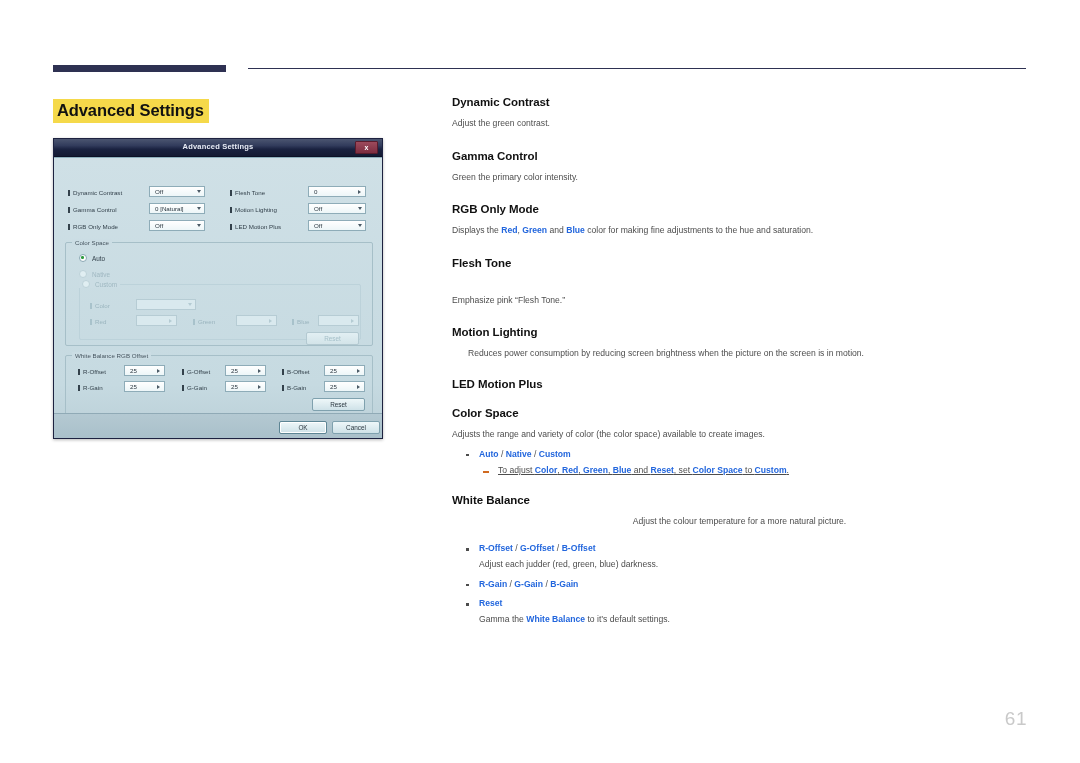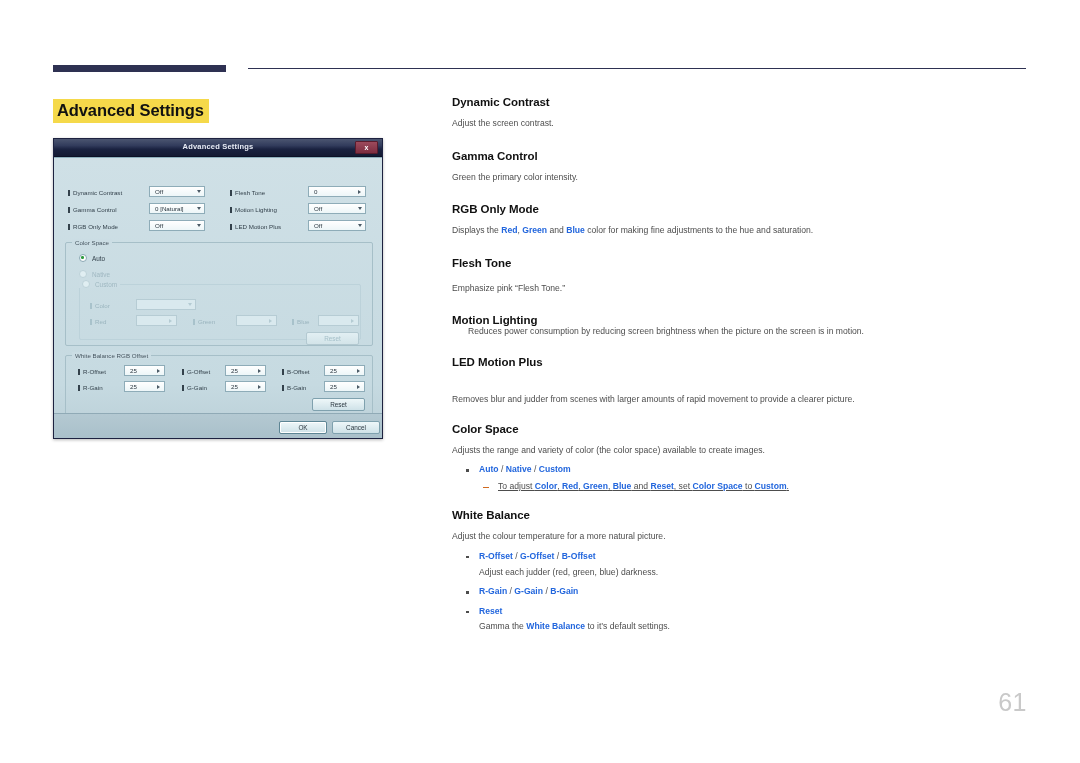--- a/index.html
+++ b/index.html
@@ -263,22 +263,22 @@
   .sub-p {
     padding-left: 27px;
     font-size: 8.6px;
     color: #4d4d4d;
     line-height: 1.35;
   }
 
   
   .pageno {
     position: absolute;
-    right: 53px; bottom: 46px;
-    font-size: 25px;
+    right: 53px; bottom: 33px;
+    font-size: 19px;
     color: #c9c9c9;
     letter-spacing: 0.5px;
   }
 </style>
 </head>
 <body>
 
 <div class="hdr-rule-thick"></div>
 <div class="hdr-rule-thin"></div>
 
@@ -364,46 +364,45 @@
       <div class="btn focus" style="left:225px; top:7px; width:48px;">OK</div>
       <div class="btn" style="left:278px; top:7px; width:48px;">Cancel</div>
     </div>
 
   </div>
 </div>
 
 <div class="content">
 
   <div class="sec-h">Dynamic Contrast</div>
-  <div class="sec-p" style="margin-top:10px;">Adjust the screen contrast.</div>
+  <div class="sec-p" style="margin-top:10px;">Adjust the green contrast.</div>
 
   <div class="sec-h" style="margin-top:20px;">Gamma Control</div>
   <div class="sec-p" style="margin-top:10px;">Green the primary color intensity.</div>
 
   <div class="sec-h" style="margin-top:20px;">RGB Only Mode</div>
   <div class="sec-p" style="margin-top:10px;"><span>Displays the </span><span class="blue">Red</span><span>, </span><span class="blue">Green</span><span> and </span><span class="blue">Blue</span><span> color for making fine adjustments to the hue and saturation.</span></div>
 
   <div class="sec-h" style="margin-top:20px;">Flesh Tone</div>
-  <div class="sec-p" style="margin-top:14px;">Emphasize pink “Flesh Tone.”</div>
+  <div class="sec-p" style="margin-top:26px;">Emphasize pink “Flesh Tone.”</div>
 
   <div class="sec-h" style="margin-top:20px;">Motion Lighting</div>
-  <div class="sec-p" style="padding-left:16px;">Reduces power consumption by reducing screen brightness when the picture on the screen is in motion.</div>
+  <div class="sec-p" style="margin-top:10px;padding-left:16px;">Reduces power consumption by reducing screen brightness when the picture on the screen is in motion.</div>
 
   <div class="sec-h" style="margin-top:18px;">LED Motion Plus</div>
-  <div class="sec-p" style="margin-top:26px;">Removes blur and judder from scenes with larger amounts of rapid movement to provide a clearer picture.</div>
 
   <div class="sec-h" style="margin-top:17px;">Color Space</div>
   <div class="sec-p" style="margin-top:10px;">Adjusts the range and variety of color (the color space) available to create images.</div>
   <div class="b1" style="margin-top:8px;"><span class="blue">Auto</span><span style="color:#4d4d4d;"> / </span><span class="blue">Native</span><span style="color:#4d4d4d;"> / </span><span class="blue">Custom</span></div>
   <div class="b2" style="margin-top:5px;"><span>To adjust </span><span class="blue">Color</span><span>, </span><span class="blue">Red</span><span>, </span><span class="blue">Green</span><span>, </span><span class="blue">Blue</span><span> and </span><span class="blue">Reset</span><span>, set </span><span class="blue">Color Space</span><span> to </span><span class="blue">Custom</span><span>.</span></div>
 
   <div class="sec-h" style="margin-top:17px;">White Balance</div>
-  <div class="sec-p" style="margin-top:10px;">Adjust the colour temperature for a more natural picture.</div>
-
-  <div class="b1" style="margin-top:8px;"><span class="blue">R-Offset</span><span style="color:#4d4d4d;"> / </span><span class="blue">G-Offset</span><span style="color:#4d4d4d;"> / </span><span class="blue">B-Offset</span></div>
+  <div class="sec-p" style="margin-top:10px;text-align:center;">Adjust the colour temperature for a more natural picture.</div>
+
+  <div class="b1" style="margin-top:16px;"><span class="blue">R-Offset</span><span style="color:#4d4d4d;"> / </span><span class="blue">G-Offset</span><span style="color:#4d4d4d;"> / </span><span class="blue">B-Offset</span></div>
   <div class="sub-p" style="margin-top:4px;">Adjust each judder (red, green, blue) darkness.</div>
 
   <div class="b1" style="margin-top:8px;"><span class="blue">R-Gain</span><span style="color:#4d4d4d;"> / </span><span class="blue">G-Gain</span><span style="color:#4d4d4d;"> / </span><span class="blue">B-Gain</span></div>
 
   <div class="b1" style="margin-top:8px;"><span class="blue">Reset</span></div>
   <div class="sub-p" style="margin-top:4px;"><span>Gamma the </span><span class="blue">White Balance</span><span> to it’s default settings.</span></div>
 
 </div>
 
 <div class="pageno">61</div>

